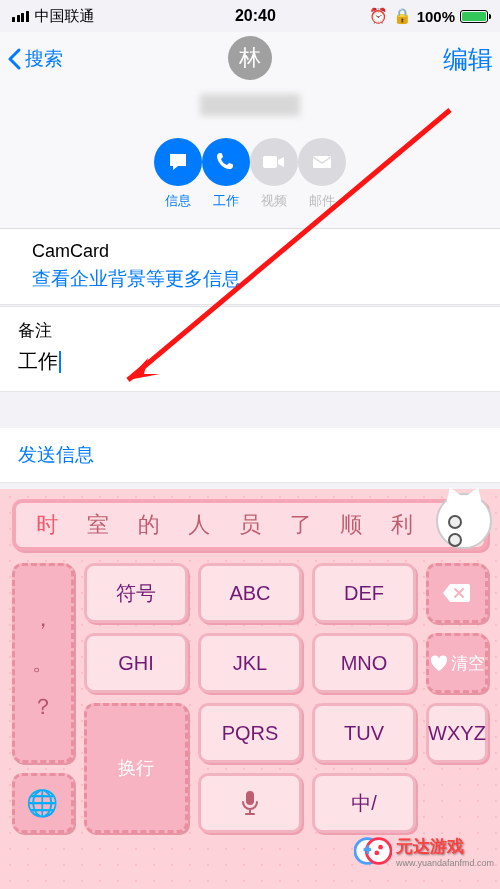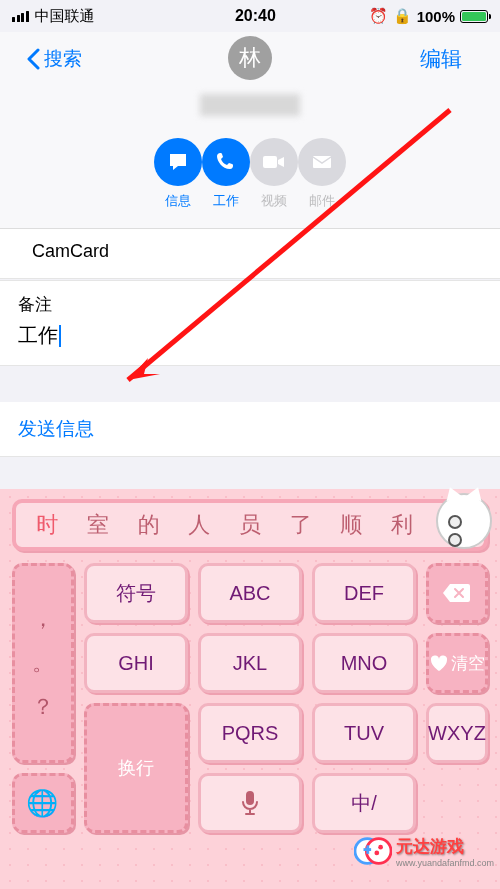--- a/index.html
+++ b/index.html
@@ -24,26 +24,26 @@
     .signal-bar { width: 3px; background: #000; border-radius: 0.5px; }
     .status-center { flex:1; text-align:center; font-weight:600; font-size:16px;padding-left:47px; }
     .status-right { display:flex; align-items:center; gap:5px; font-weight:600; }
     .battery { width:28px; height:13px; border:1.5px solid #000; border-radius:3px; position:relative; }
     .battery::after { content:""; position:absolute; right:-4px; top:3px; width:2.5px; height:5px; background:#000; border-radius:0 1.5px 1.5px 0; }
     .battery-fill { position:absolute; left:1px; top:1px; bottom:1px; width:calc(100% - 2px); background:#34c759; border-radius:1.5px; }
 
     .nav-bar {
       height: 54px;
       display: flex; align-items: center; justify-content: space-between;
-      padding: 0 26px;
+      padding: 0 7px;
       background: #f8f8fa;
       position: relative;
     }
     .nav-back { display:flex; align-items:center; color:#007aff; font-size:19px; }
-    .nav-edit { color:#007aff; font-size:21px; margin-right: 12px; }
+    .nav-edit { color:#007aff; font-size:25px; margin-right: 0; }
     .avatar {
       width:44px; height:44px; border-radius:50%;
       background:#a0a0a0; display:flex; align-items:center; justify-content:center;
       color:#fff; font-size:22px; position:absolute; left:50%; transform:translateX(-50%); top:4px;
     }
     .name-area {
       background:#f8f8fa; text-align:center; padding: 8px 0 14px;
     }
     .blurred-name {
       display:inline-block; width:100px; height:22px;
@@ -246,20 +246,21 @@
           <rect x="3" y="6" width="18" height="12" rx="1" fill="#fff"></rect>
           <path d="M3 7l9 6 9-6" stroke="#d9d9de" stroke-width="1.5" fill="none"></path>
         </svg>
     </div>
     <span class="action-label disabled">邮件</span>
   </div>
 </div>
 
 <div class="section" style="border-bottom:1px solid #e5e5e5;">
   <div class="camcard-title">CamCard</div>
+  <div class="camcard-link">查看企业背景等更多信息</div>
 </div>
 
 <div class="notes-section">
   <div class="notes-label">备注</div>
   <div style="display:flex; align-items:center;">
     <span class="notes-input" style="width:auto;">工作</span>
       <span class="cursor-line"></span>
   </div>
 </div>
 

